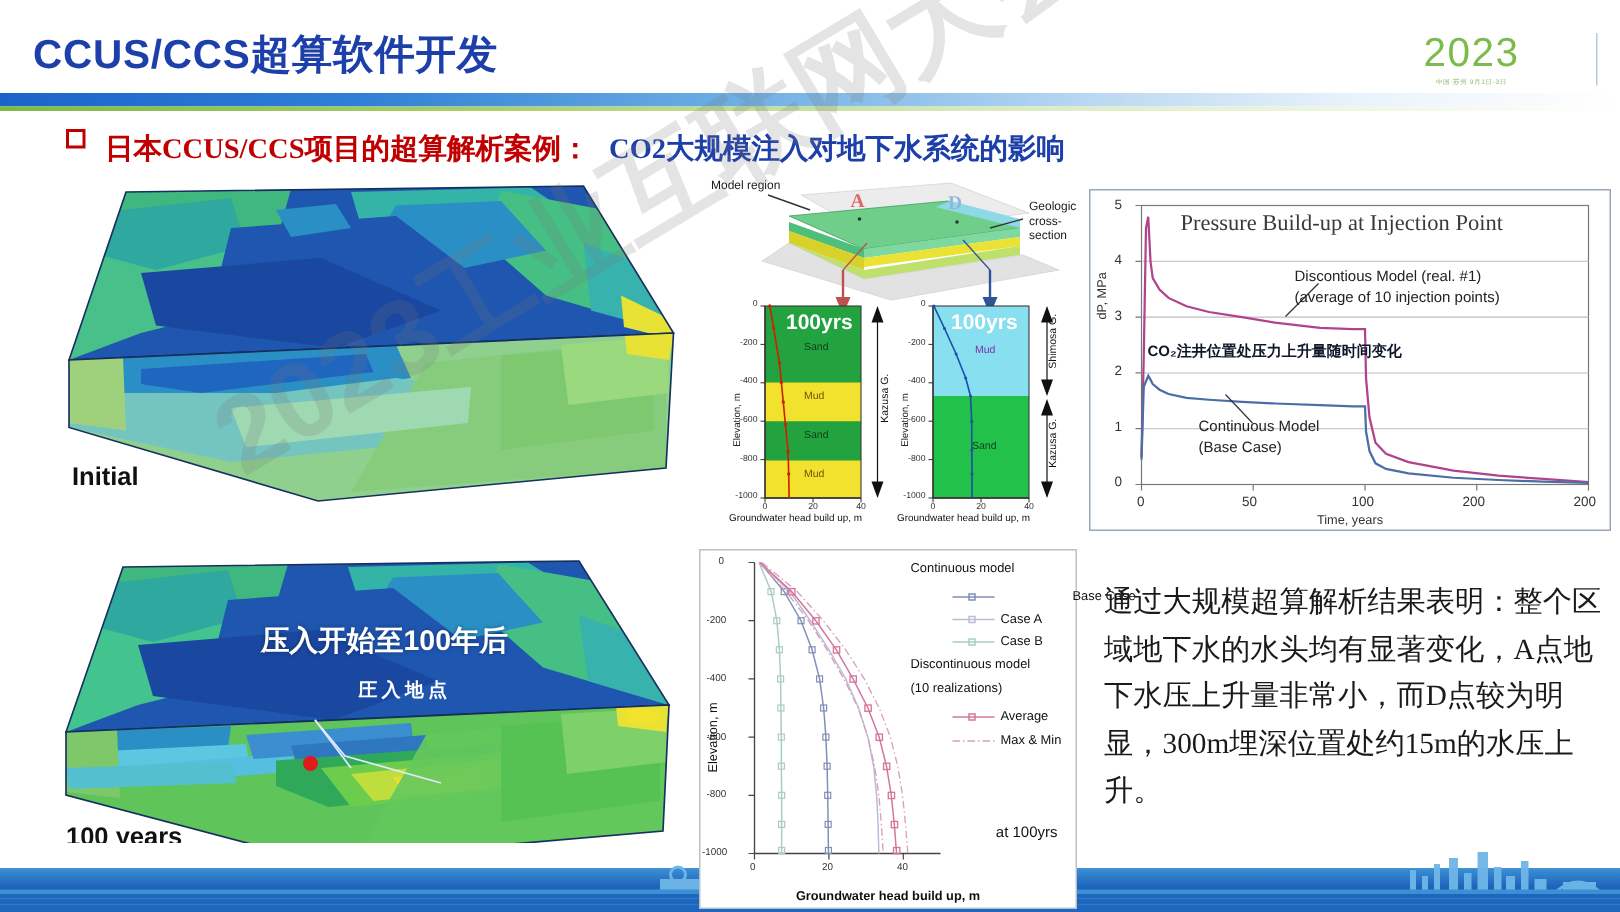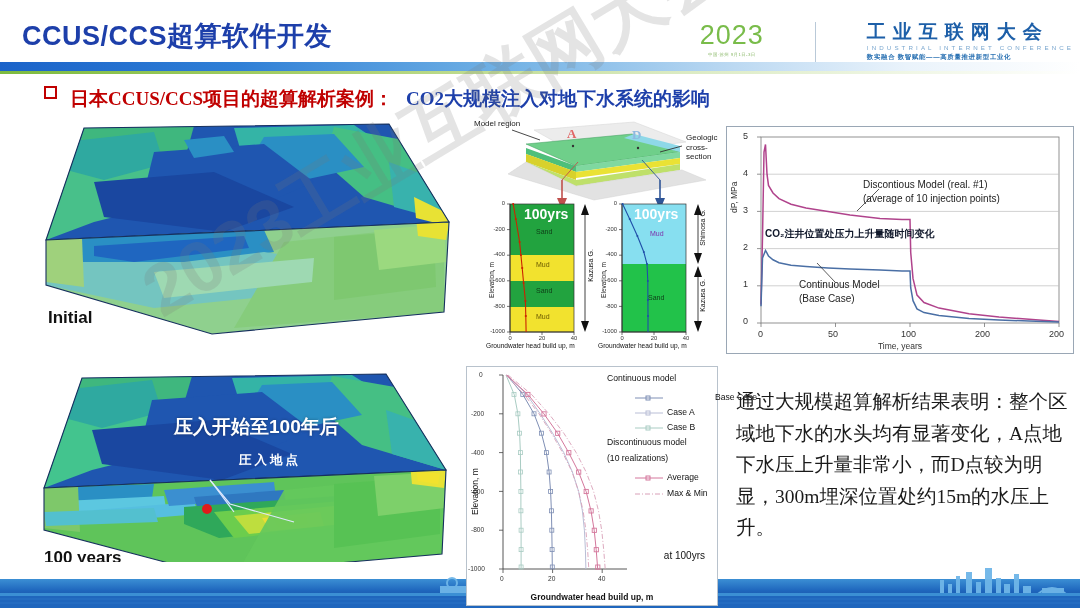--- a/index.html
+++ b/index.html
@@ -150,25 +150,20 @@
   <div class="hdr-title">CCUS/CCS超算软件开发</div>
   <div class="hdr-rule"></div>
   <div class="hdr-rule2"></div>
 
   <div class="logo">
     <div class="logo-left">
       <div class="logo-year">2023</div>
       <div class="logo-sub1">中国·苏州  9月1日-3日</div>
     </div>
     <div class="logo-div"></div>
-    <div class="logo-right">
-      <div class="logo-cn">工业互联网大会</div>
-      <div class="logo-en">INDUSTRIAL INTERNET CONFERENCE</div>
-      <div class="logo-cn2">数实融合  数智赋能——高质量推进新型工业化</div>
-    </div>
   </div>
 
   <div class="subtitle-row">
     <span class="sq"></span>
     <span class="sub-red">日本CCUS/CCS项目的超算解析案例：</span>
     <span class="sub-blue">CO2大规模注入对地下水系统的影响</span>
   </div>
 
   <div class="blk" style="left:34px;top:122px;">
     <svg width="420" height="230" viewBox="0 0 420 230">
@@ -443,20 +438,21 @@
         <line x1="30" y1="196" x2="34" y2="196"></line>
       </g>
 
       <polyline fill="none" stroke="#b0438c" stroke-width="1.5" points="34,177.4 35.5,110.5 37,25 38.5,17.5 40,47.2 41.5,58.4 46,66 52,71.6 64,77.2 79,81 101,84.4 123,88.1 153,91.6 175,92.4 183,92.4 183.7,125.3 186,151.4 190,168.1 197,175.5 212,181.1 242,186.7 272,190.1 302,192.3 332,194.4"></polyline>
 
       <polyline fill="none" stroke="#4a6fa5" stroke-width="1.5" points="34,179.3 35.5,130.9 37,127.2 38.5,123.5 40,126.1 41.5,129.1 46,132.8 52,135.7 64,138.3 79,139.5 101,140.9 123,142 153,143.1 175,143.9 183,143.9 183.7,160.7 186,173.7 190,181.9 197,185.6 212,188.6 242,191.5 272,193 302,194.1 332,194.9"></polyline>
 
       <line x1="152" y1="62" x2="130" y2="84" stroke="#333" stroke-width=".8"></line>
       <line x1="108" y1="155" x2="90" y2="136" stroke="#333" stroke-width=".8"></line>
     </svg>
+    <div class="pc-title">Pressure Build-up at Injection Point</div>
     <div class="pc-hl">CO₂注井位置处压力上升量随时间变化</div>
     <div class="pc-ann" style="left:136px;top:52px;">Discontious Model (real. #1)</div>
     <div class="pc-ann" style="left:136px;top:66px;">(average of 10 injection points)</div>
     <div class="pc-ann" style="left:72px;top:152px;">Continuous Model</div>
     <div class="pc-ann" style="left:72px;top:166px;">(Base Case)</div>
     <div class="pc-ylab">dP, MPa</div>
     <div class="pc-xlab">Time, years</div>
     <div class="pc-t" style="left:16px;top:4px;">5</div>
     <div class="pc-t" style="left:16px;top:41px;">4</div>
     <div class="pc-t" style="left:16px;top:78px;">3</div>

